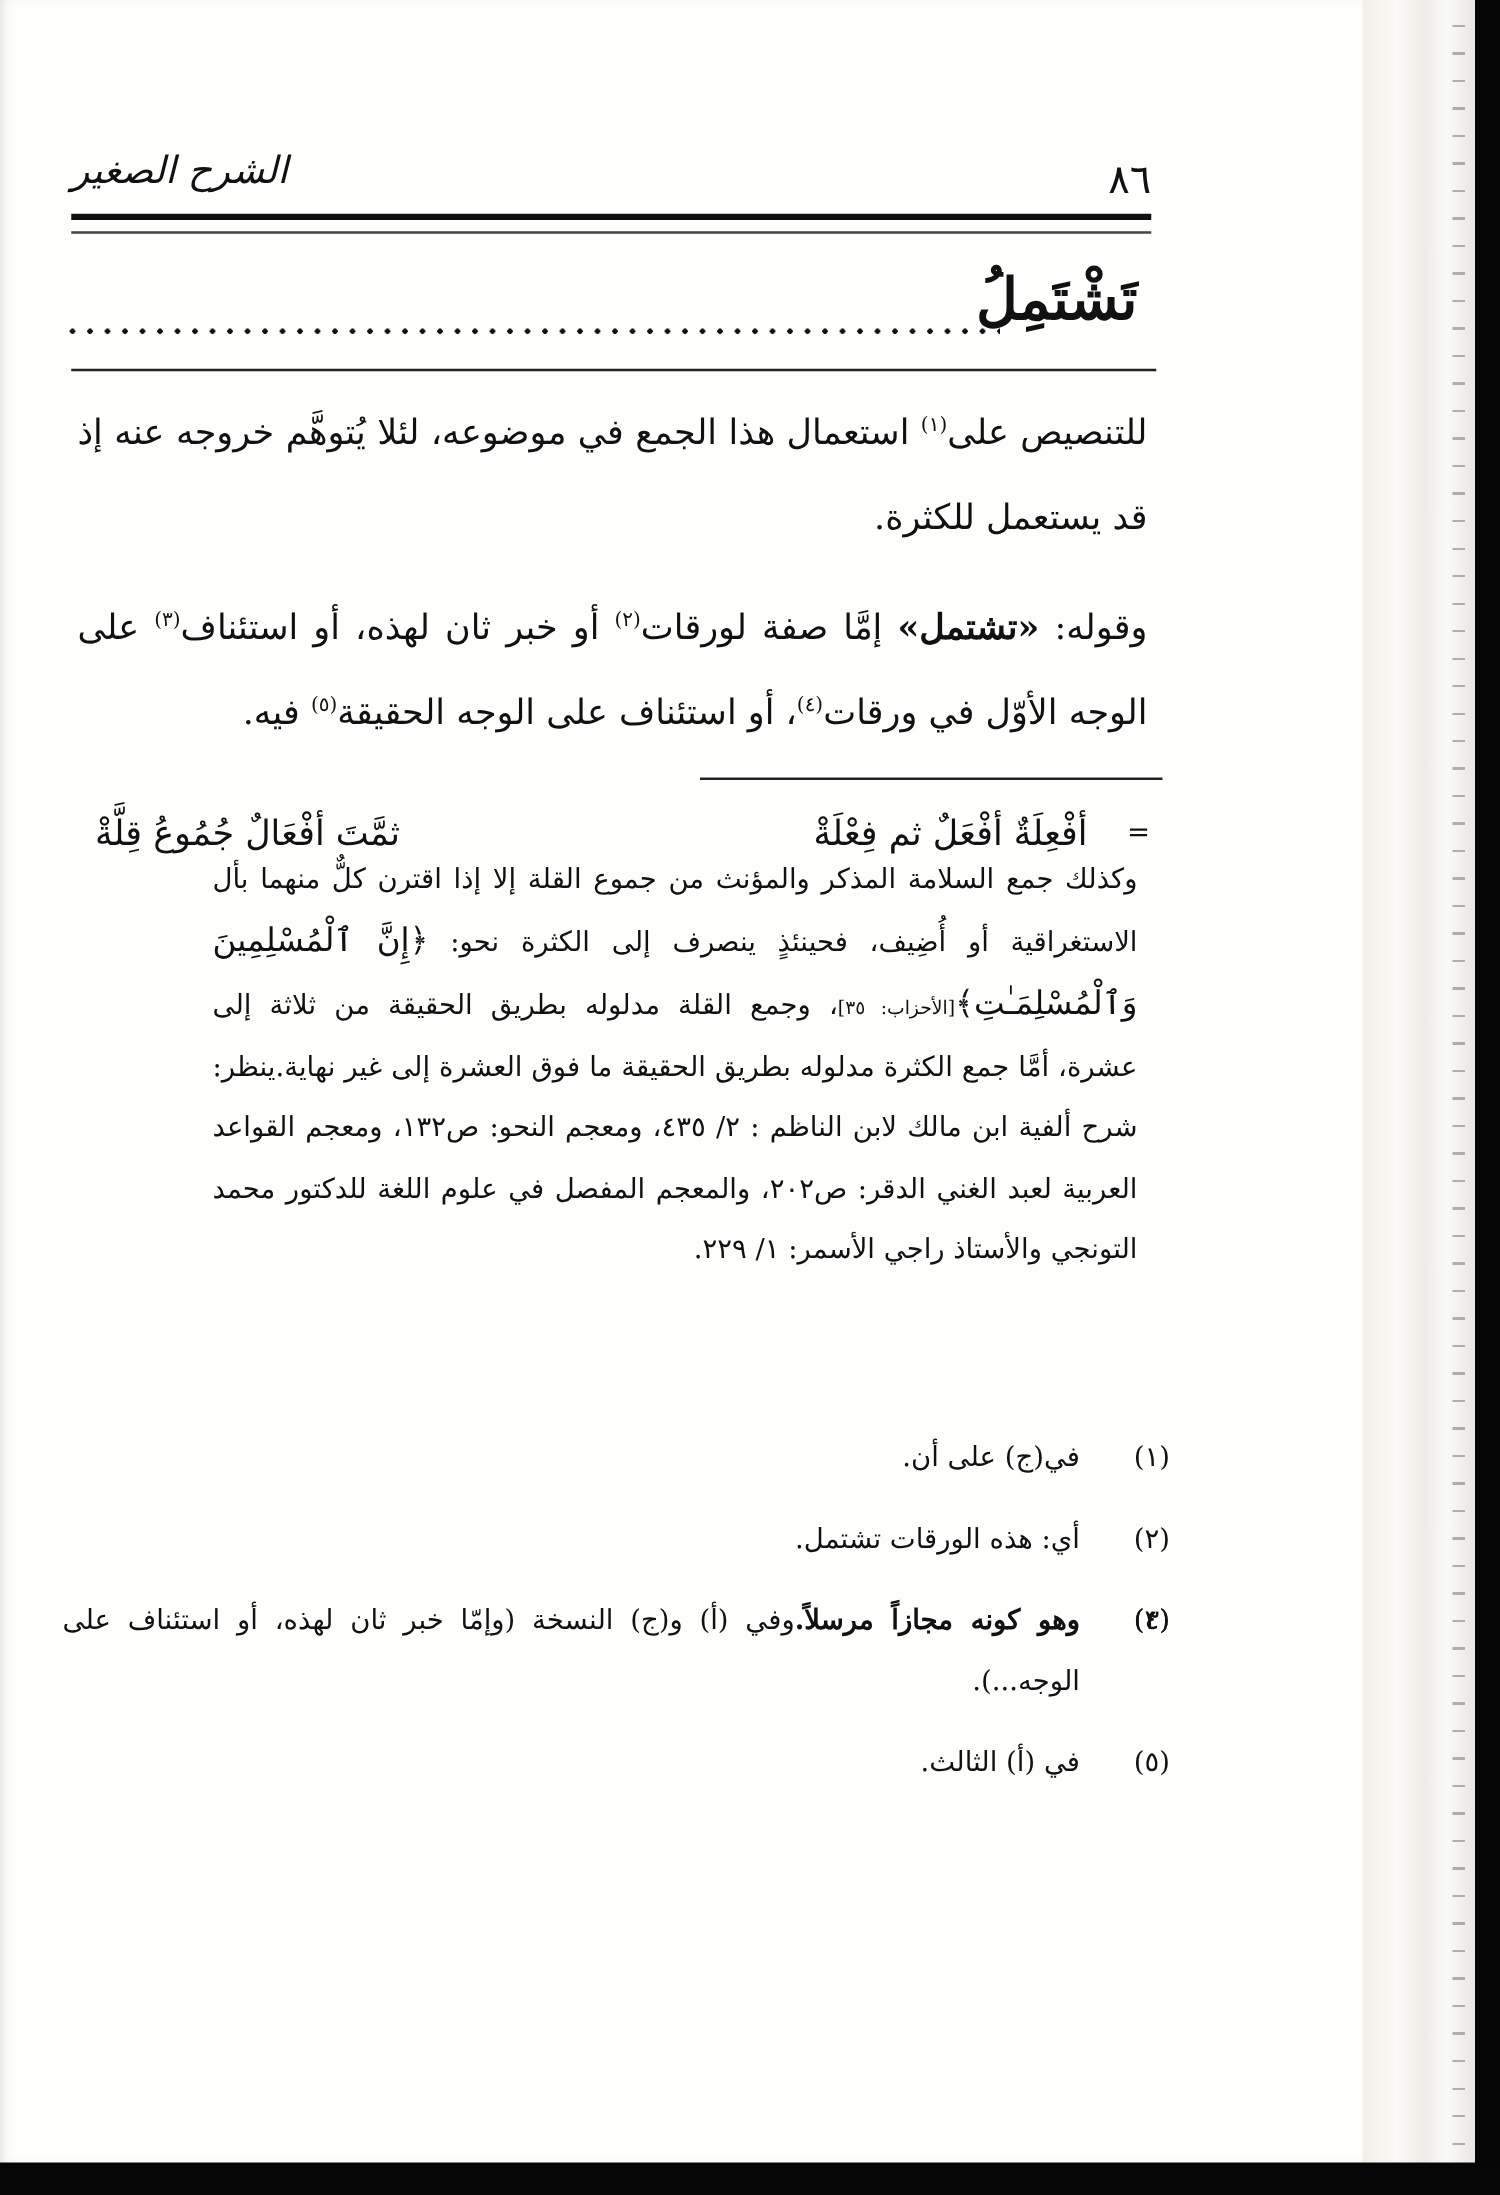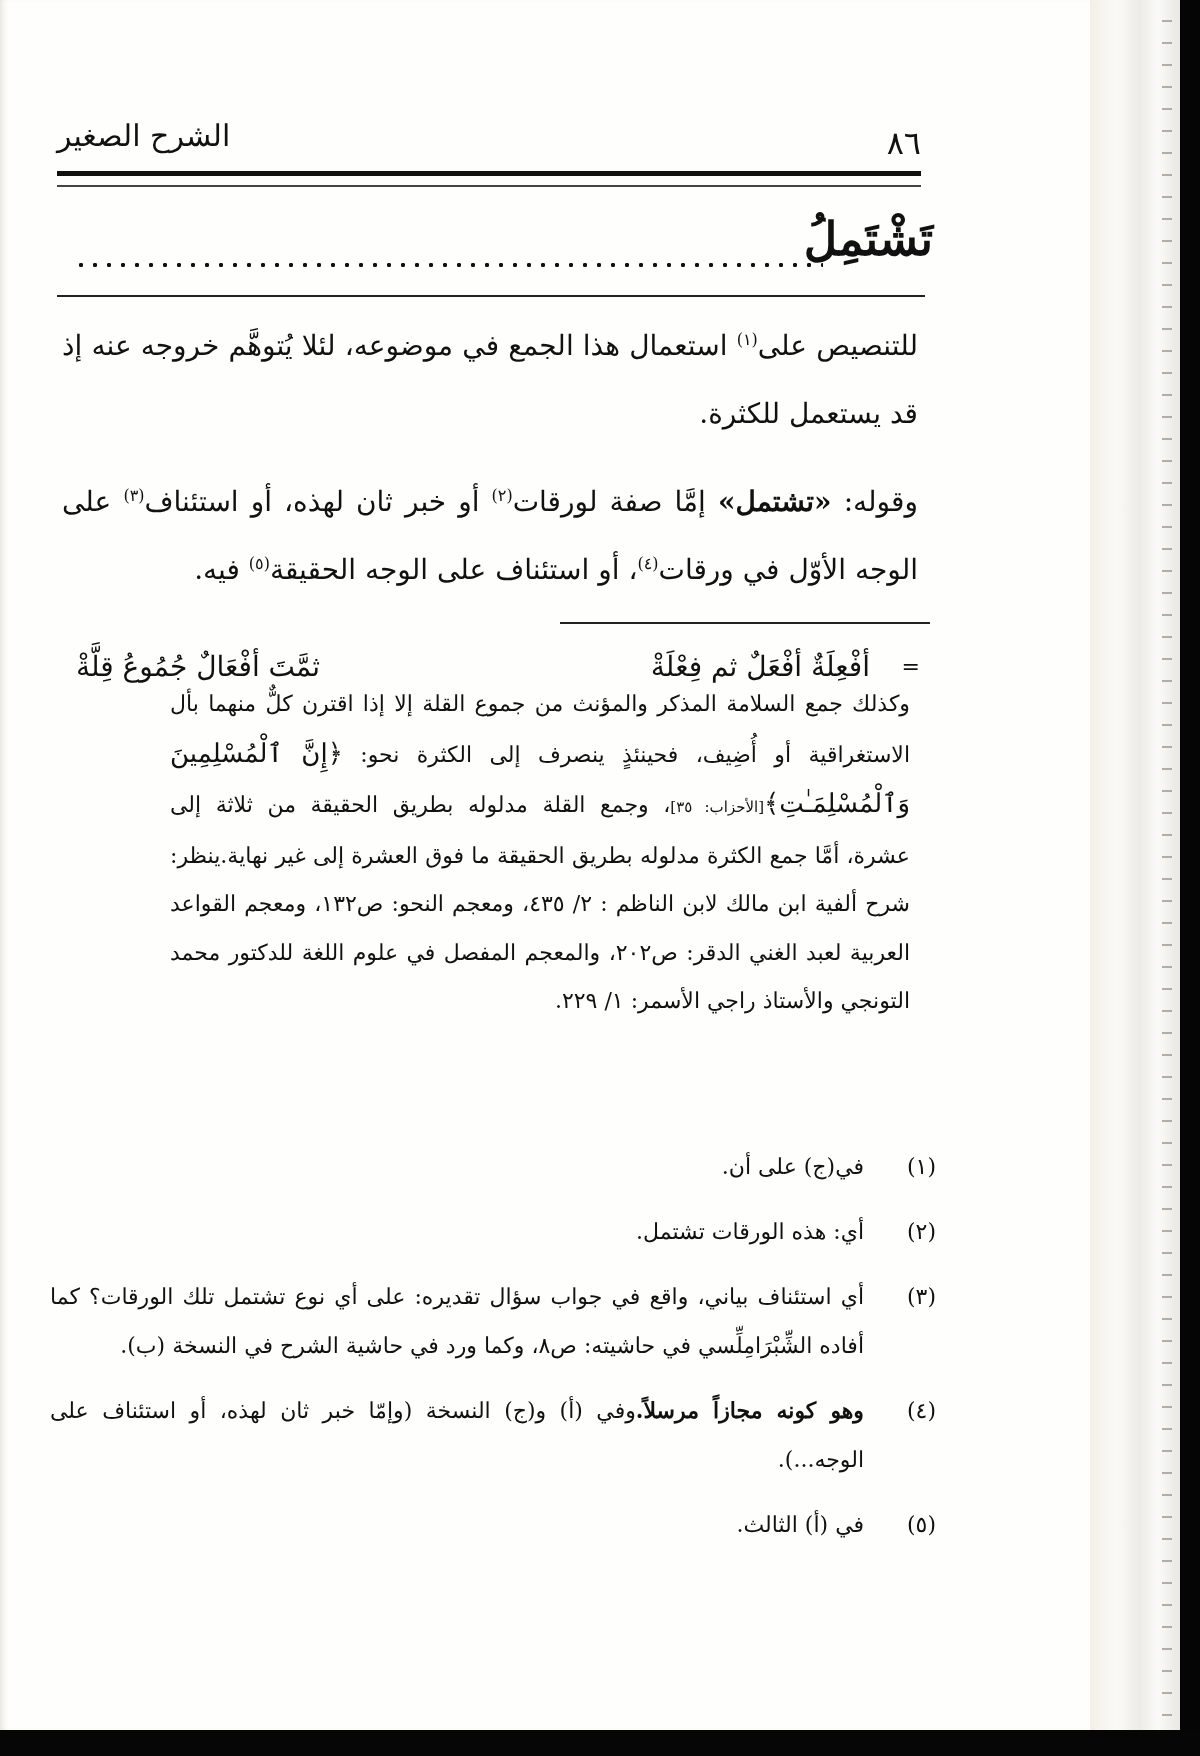--- a/index.html
+++ b/index.html
@@ -23,25 +23,25 @@
       background: repeating-linear-gradient(to bottom, transparent 0px, transparent 20px, #7a746c 20px, #7a746c 22px);
       opacity: .55;
     }
     .edge-black-right { position: absolute; left: 1180px; top: 0; width: 20px; height: 1756px; background: #050505; }
     .edge-black-bottom { position: absolute; left: 0; top: 1730px; width: 1200px; height: 26px; background: #060606; }
 
     .rtl { direction: rtl; unicode-bidi: embed; }
 
     .header { position: absolute; left: 57px; top: 118px; width: 864px; height: 60px; }
     .page-number { position: absolute; right: 0; top: 6px; font-size: 32px; }
-    .running-title { position: absolute; left: 0; top: 0; font-size: 30px; letter-spacing: 1px; }
+    .running-title { position: absolute; left: 0; top: 0; font-size: 30px; font-style: italic; letter-spacing: 1px; }
     .rule-thick { position: absolute; left: 57px; top: 171px; width: 864px; height: 5px; background: #111; }
     .rule-thin { position: absolute; left: 57px; top: 185px; width: 864px; height: 2px; background: #444; }
 
-    .matn { position: absolute; left: 69px; top: 212px; width: 864px; height: 70px; }
+    .matn { position: absolute; left: 46px; top: 212px; width: 864px; height: 70px; }
     .matn-word { position: absolute; right: 0; top: 0; font-size: 46px; font-weight: bold; }
     .matn-dots {
       position: absolute; left: 5px; right: 110px; top: 50px; height: 6px;
       background: radial-gradient(circle, #111 2px, transparent 2.3px) 0 0 / 14px 6px repeat-x;
     }
     .rule-under-matn { position: absolute; left: 57px; top: 295px; width: 868px; height: 2px; background: #222; }
 
     .body-text { position: absolute; left: 50px; width: 880px; font-size: 28px; line-height: 68px; text-align: justify; }
     .body-para-1 { top: 300px; }
     .body-para-2 { top: 456px; }
@@ -112,21 +112,20 @@
   <div class="fn">
     <span class="fn-num">(١)</span>
     <span>في(ج) على أن.</span>
   </div>
   <div class="fn">
     <span class="fn-num">(٢)</span>
     <span>أي: هذه الورقات تشتمل.</span>
   </div>
   <div class="fn">
     <span class="fn-num">(٣)</span>
-    <span>أي استئناف بياني، واقع في جواب سؤال تقديره: على أي نوع تشتمل تلك الورقات؟ كما أفاده الشِّبْرَامِلِّسي في حاشيته: ص٨، وكما ورد في حاشية الشرح في النسخة (ب).</span>
   </div>
   <div class="fn">
     <span class="fn-num">(٤)</span>
     <span class="bold">وهو كونه مجازاً مرسلاً.</span><span>وفي (أ) و(ج) النسخة (وإمّا خبر ثان لهذه، أو استئناف على الوجه...).</span>
   </div>
   <div class="fn">
     <span class="fn-num">(٥)</span>
     <span>في (أ) الثالث.</span>
   </div>
 </div>

